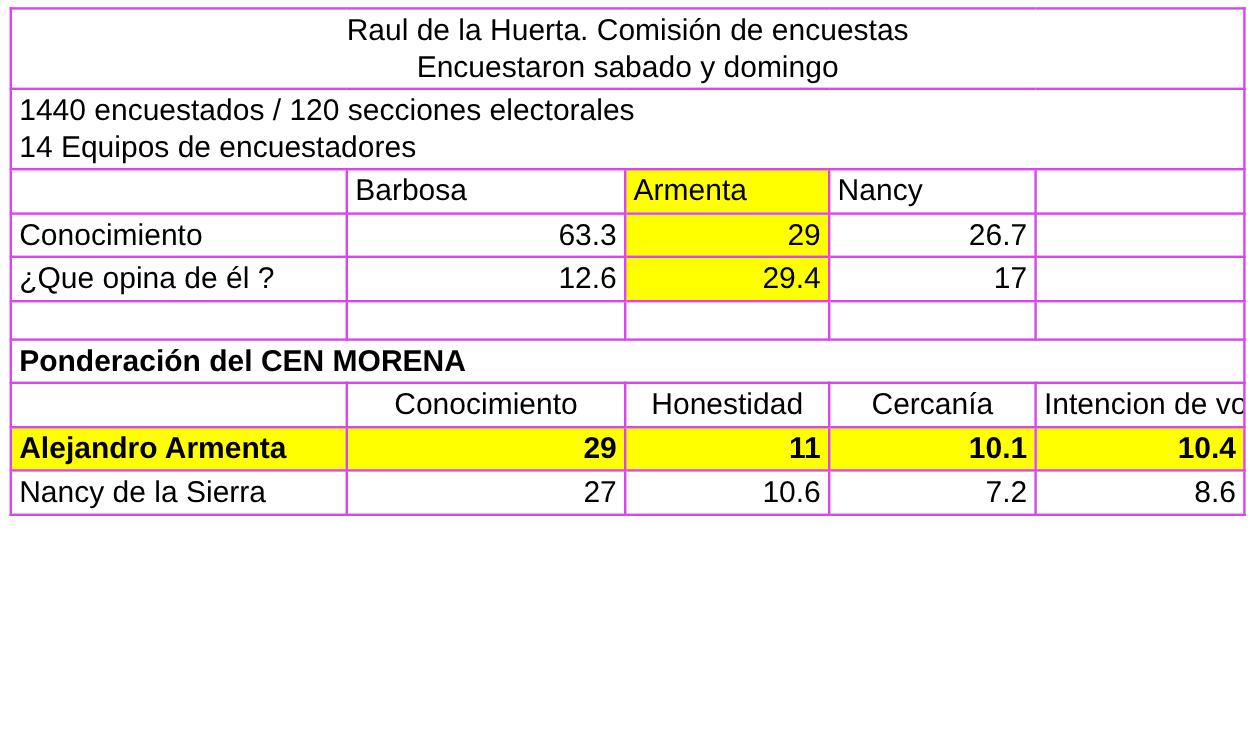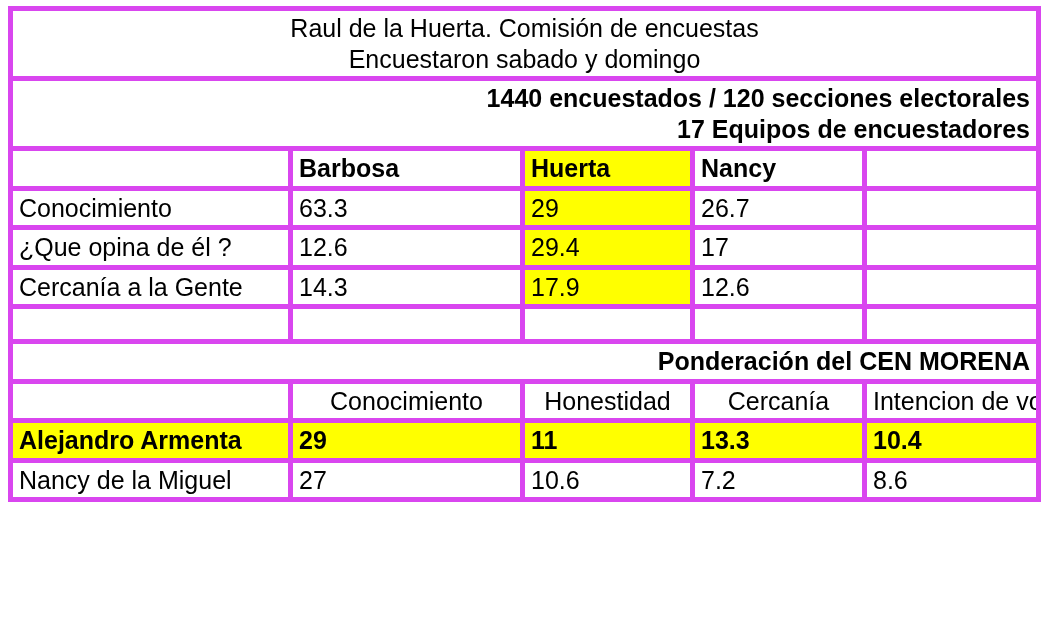--- a/index.html
+++ b/index.html
@@ -16,21 +16,21 @@
   }
   .sheet {
     position: absolute;
     left: 8px;
     top: 6px;
     width: 1028px;
     border-collapse: collapse;
     table-layout: fixed;
   }
   .sheet td {
-    border: 5px solid #d946ef;
+    border: 2px solid #d946ef;
     padding: 2px 6px;
     font-size: 25px;
     line-height: 1.22;
     vertical-align: middle;
     background: #ffffff;
     white-space: nowrap;
     overflow: hidden;
   }
   .c-label { width: 280px; }
   .c-1 { width: 232px; }
@@ -39,40 +39,40 @@
   .c-4 { width: 174px; }
 
   .title {
     text-align: center;
     font-size: 27px;
     padding-top: 6px;
     padding-bottom: 6px;
   }
   .title .line2 { display: block; }
   .subtitle {
-    text-align: right;
+    text-align: left;
     font-size: 24px;
     padding-top: 4px;
     padding-bottom: 4px;
-    font-weight: bold;
   }
   .subtitle .line2 { display: block; }
   .hdr {
-    font-weight: bold;
+    font-weight: normal;
     text-align: left;
     font-size: 25px;
     margin-left: 16px;
   }
   .num {
+    text-align: right;
   }
   .hl {
     background: #ffff00 !important;
   }
   .section-title {
-    text-align: right;
+    text-align: left;
     font-weight: bold;
     font-size: 25px;
   }
   .ctr { text-align: center; }
   .blankrow td { height: 26px; }
   .bold { font-weight: bold; }
   .u { }
   .wrapcell {
     white-space: normal;
     text-align: center;
@@ -93,51 +93,44 @@
   <tbody>
     <tr>
       <td class="title" colspan="5">
         <span>Raul de la Huerta. Comisión de encuestas</span>
         <span class="line2">Encuestaron sabado y domingo</span>
       </td>
     </tr>
     <tr>
       <td class="subtitle" colspan="5">
         <span>1440 encuestados / 120 secciones electorales</span>
-        <span class="line2">17 Equipos de encuestadores</span>
+        <span class="line2">14 Equipos de encuestadores</span>
       </td>
     </tr>
 
     <tr>
       <td class="hdr"></td>
       <td class="hdr">Barbosa</td>
-      <td class="hdr hl">Huerta</td>
+      <td class="hdr hl">Armenta</td>
       <td class="hdr">Nancy</td>
       <td class="hdr"></td>
     </tr>
 
     <tr>
       <td>Conocimiento</td>
       <td class="num">63.3</td>
       <td class="num hl">29</td>
       <td class="num">26.7</td>
       <td></td>
     </tr>
     <tr>
       <td>¿Que opina de él ?</td>
       <td class="num">12.6</td>
       <td class="num hl">29.4</td>
       <td class="num">17</td>
-      <td></td>
-    </tr>
-    <tr>
-      <td>Cercanía a la Gente</td>
-      <td class="num">14.3</td>
-      <td class="num hl">17.9</td>
-      <td class="num">12.6</td>
       <td></td>
     </tr>
 
     <tr class="blankrow">
       <td></td>
       <td></td>
       <td></td>
       <td></td>
       <td></td>
     </tr>
@@ -151,24 +144,24 @@
       <td class="ctr">Conocimiento</td>
       <td class="ctr">Honestidad</td>
       <td class="ctr">Cercanía</td>
       <td class="wrapcell">Intencion de voto</td>
     </tr>
 
     <tr>
       <td class="hl bold u">Alejandro Armenta</td>
       <td class="num hl bold u">29</td>
       <td class="num hl bold u">11</td>
-      <td class="num hl bold u">13.3</td>
+      <td class="num hl bold u">10.1</td>
       <td class="num hl bold u">10.4</td>
     </tr>
     <tr>
-      <td>Nancy de la Miguel</td>
+      <td>Nancy de la Sierra</td>
       <td class="num">27</td>
       <td class="num">10.6</td>
       <td class="num">7.2</td>
       <td class="num">8.6</td>
     </tr>
   </tbody>
 </table>
 
 </body></html>

